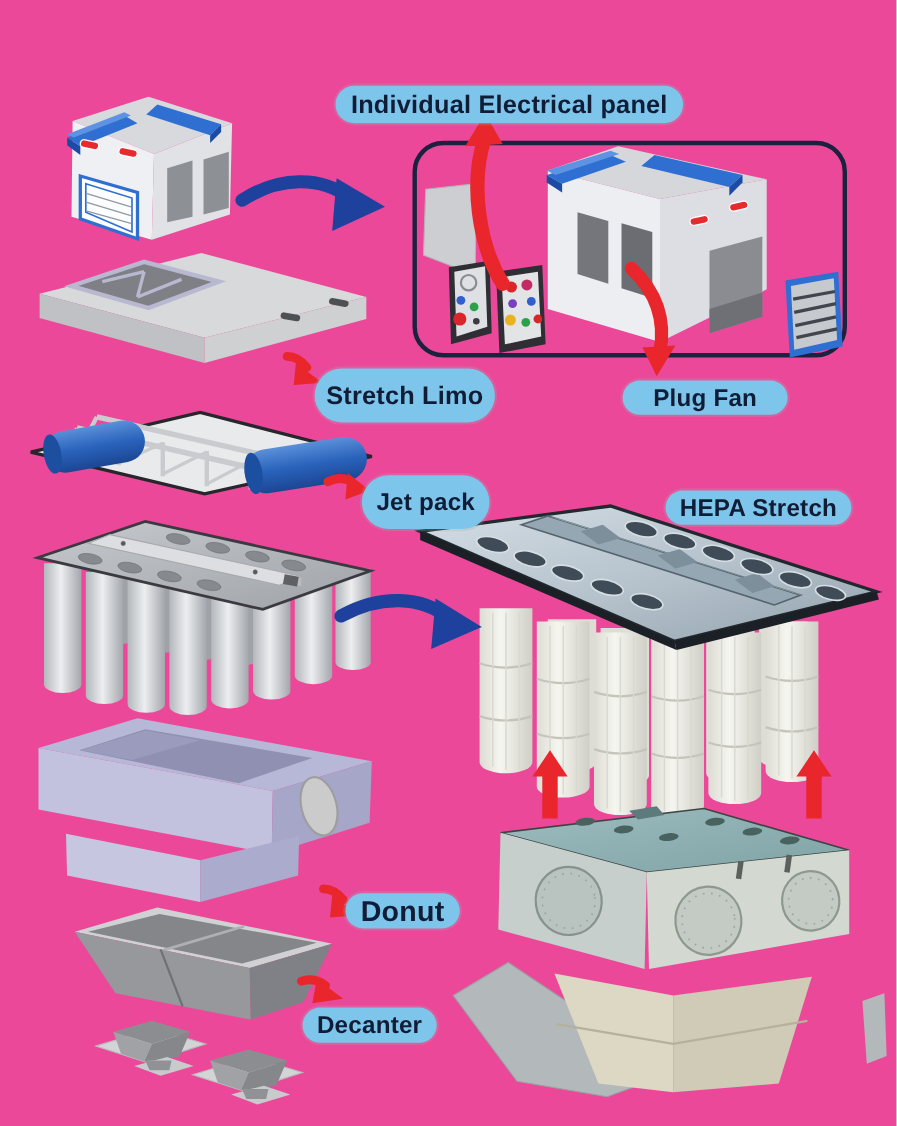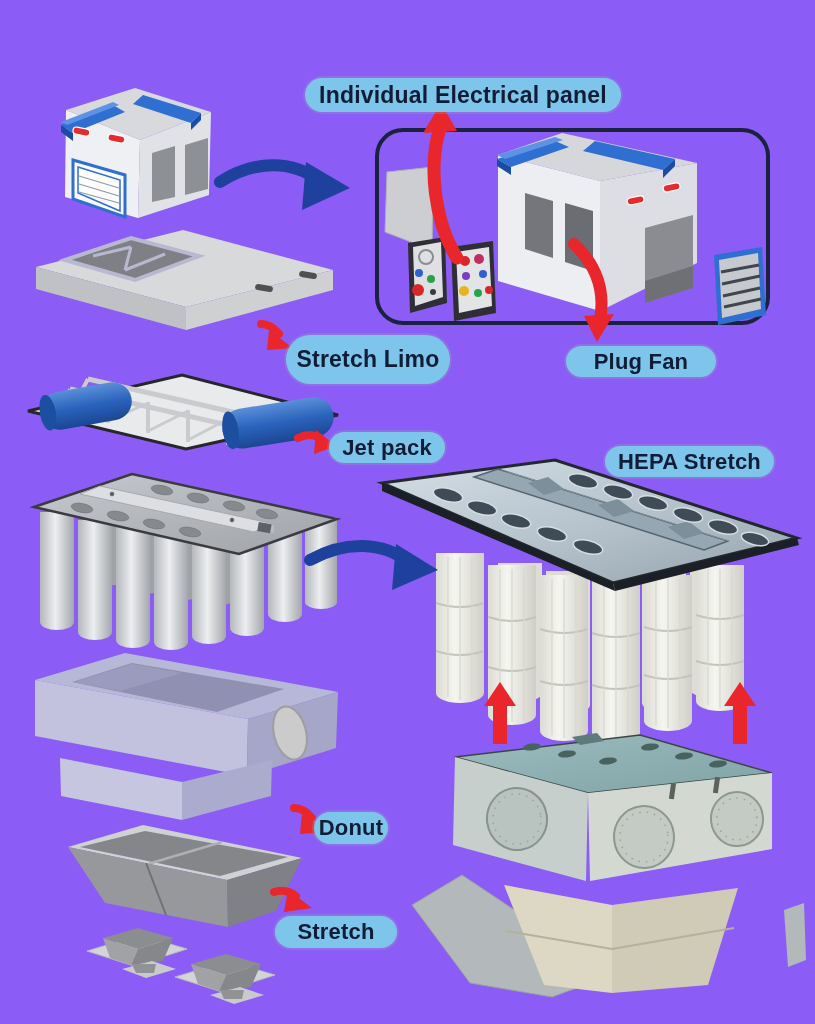--- a/index.html
+++ b/index.html
@@ -1,17 +1,17 @@
 <!DOCTYPE html>
 <html><head>
 <meta charset="utf-8">
 <style>
   html,body{margin:0;padding:0;background:#ffffff;}
   body{font-family:"Liberation Sans",sans-serif;}
-  .canvas{position:relative;width:815px;height:1024px;background:#8b5cf6;overflow:hidden;}
+  .canvas{position:relative;width:815px;height:1024px;background:#ec4899;overflow:hidden;}
   .abs{position:absolute;}
   .pill{
     position:absolute;
     background:#7dc5ea;
     color:#111c36;
     font-weight:700;
     border-radius:30px;
     display:flex;align-items:center;justify-content:center;
     white-space:nowrap;
     letter-spacing:.2px;
@@ -434,23 +434,23 @@
     <polygon points="16,0 32,24 23,24 23,62 9,62 9,24 0,24" fill="#e8262b"></polygon>
   </svg>
   <svg class="abs" style="left:724px;top:682px" width="32" height="62" viewBox="0 0 32 62">
     <polygon points="16,0 32,24 23,24 23,62 9,62 9,24 0,24" fill="#e8262b"></polygon>
   </svg>
 
   <div class="pill" style="left:305px;top:78px;width:316px;height:34px;font-size:23px;">Individual Electrical panel</div>
 
   <div class="pill" style="left:286px;top:335px;width:164px;height:49px;font-size:23px;">Stretch Limo</div>
 
-  <div class="pill" style="left:329px;top:432px;width:116px;height:31px;font-size:22px;">Jet pack</div>
+  <div class="pill" style="left:329px;top:432px;width:116px;height:49px;font-size:22px;">Jet pack</div>
 
   <div class="pill" style="left:566px;top:346px;width:150px;height:31px;font-size:22px;">Plug Fan</div>
 
   <div class="pill" style="left:605px;top:446px;width:169px;height:31px;font-size:22px;">HEPA Stretch</div>
 
-  <div class="pill" style="left:314px;top:812px;width:74px;height:32px;font-size:22px;">Donut</div>
-
-  <div class="pill" style="left:275px;top:916px;width:122px;height:32px;font-size:22px;">Stretch</div>
+  <div class="pill" style="left:314px;top:812px;width:104px;height:32px;font-size:26px;">Donut</div>
+
+  <div class="pill" style="left:275px;top:916px;width:122px;height:32px;font-size:22px;">Decanter</div>
 
 </div>
 
 </body></html>

